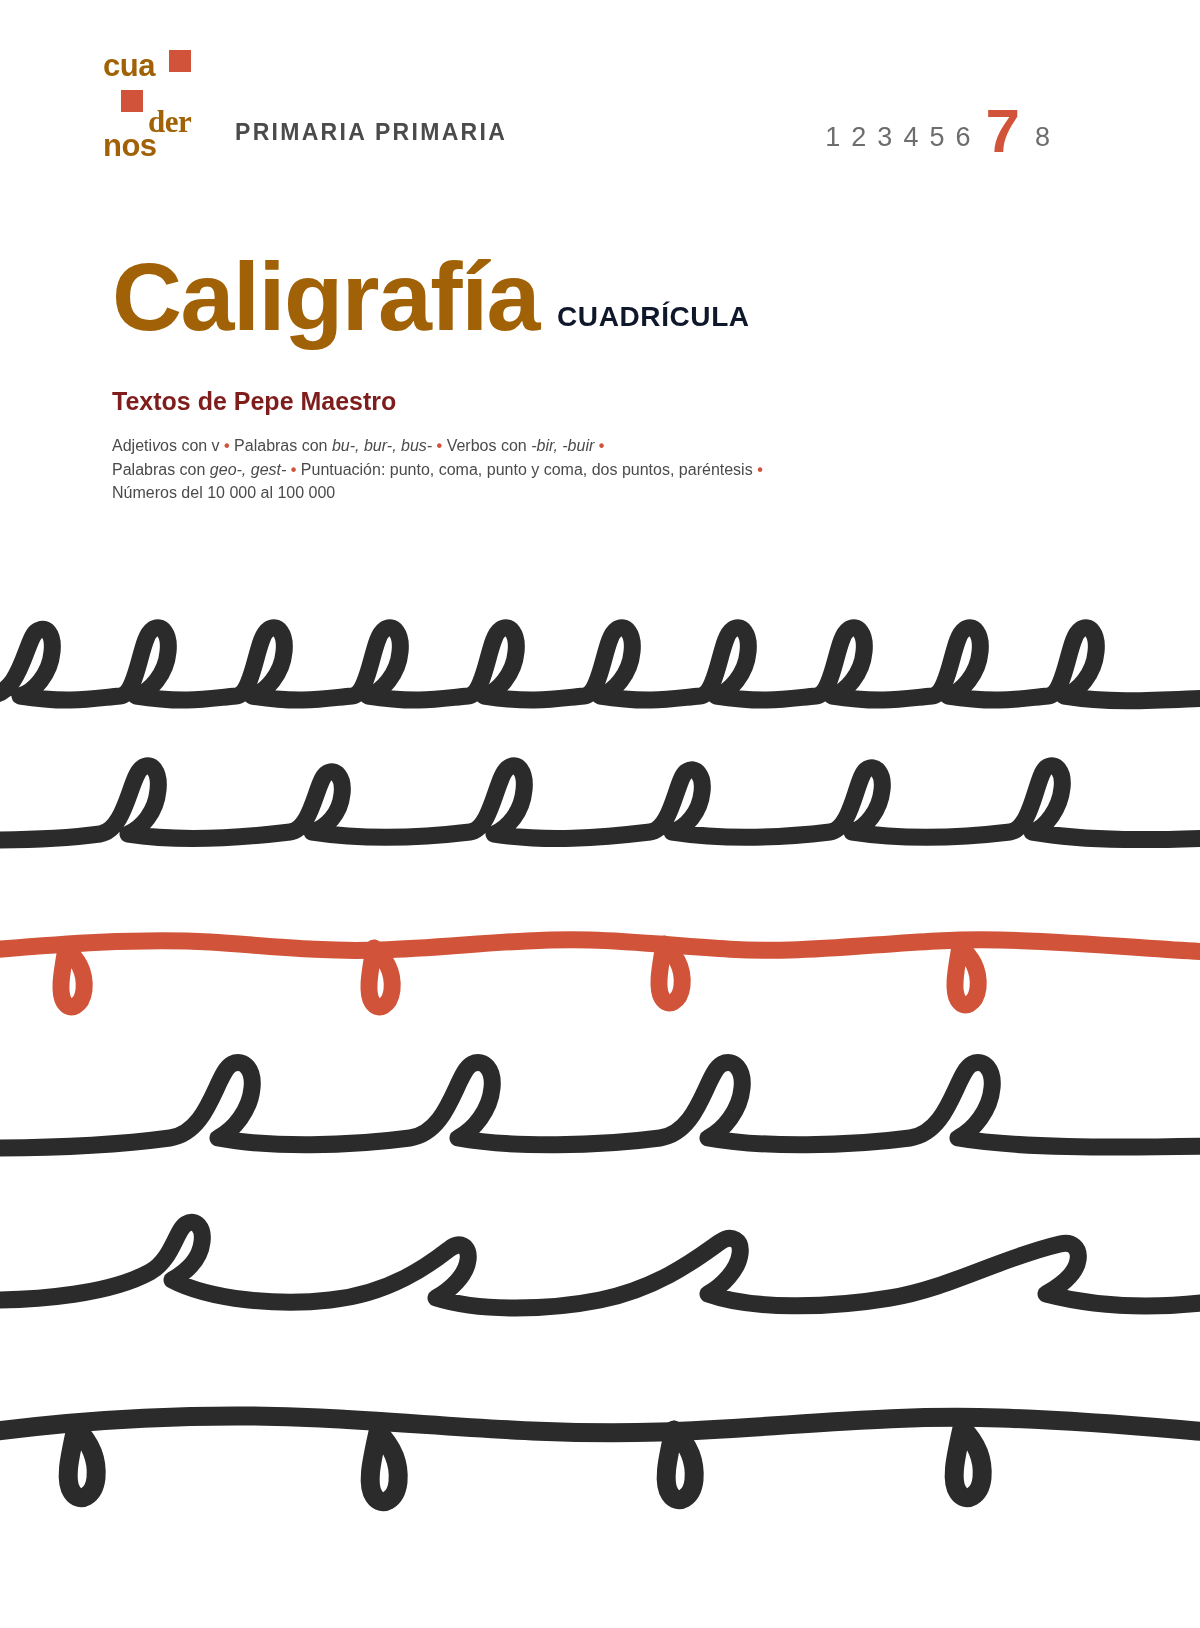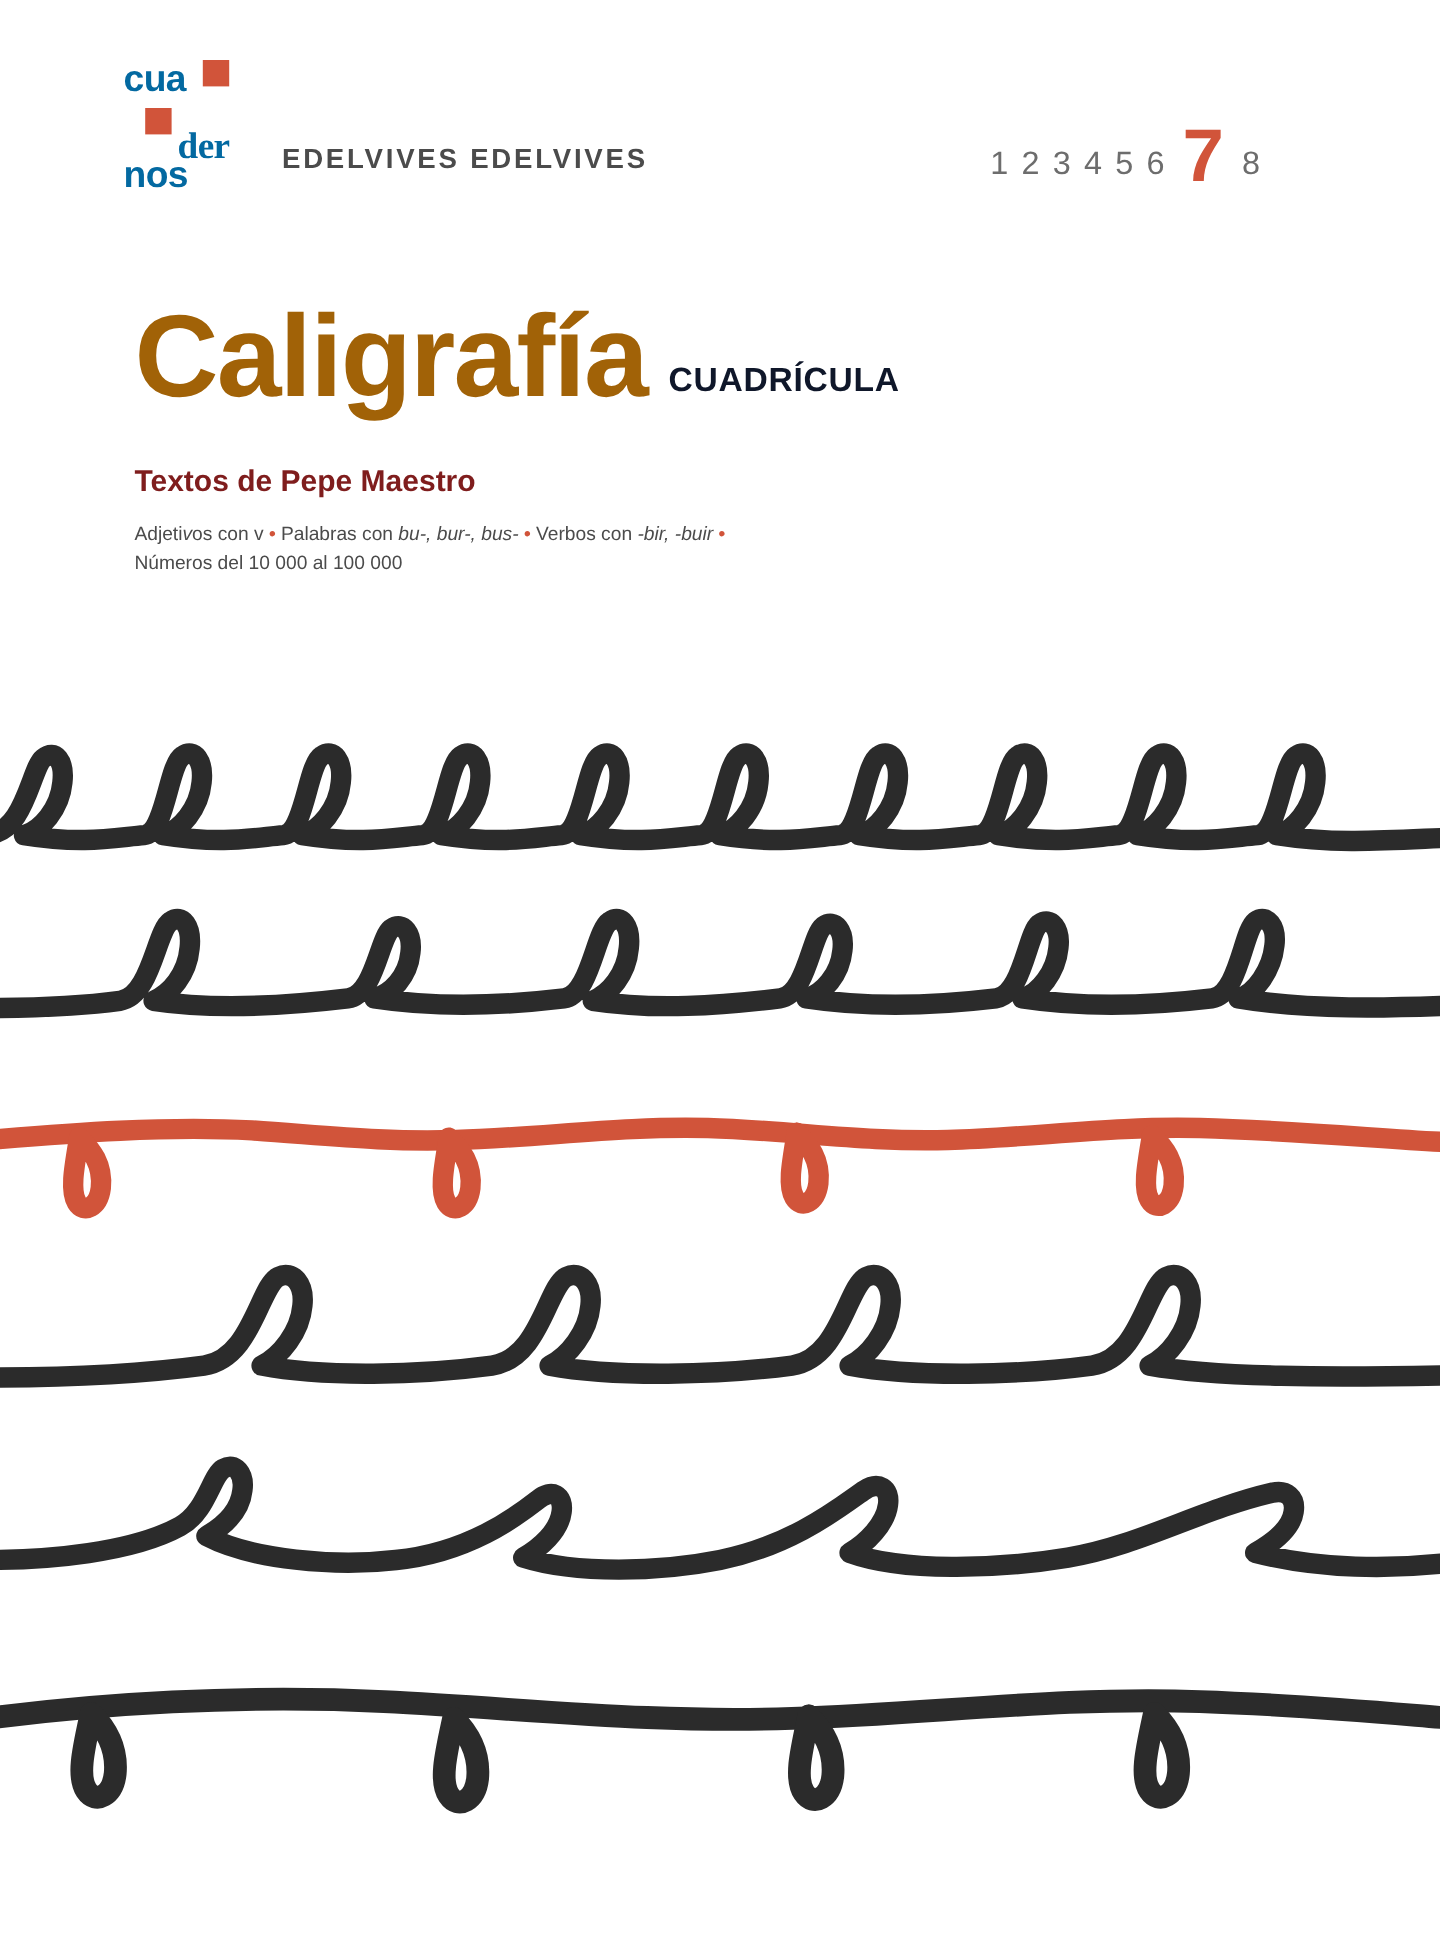--- a/index.html
+++ b/index.html
@@ -28,21 +28,21 @@
     position: relative;
     width: 120px;
     height: 108px;
   }
   .logo-word {
     position: absolute;
     font-weight: bold;
     font-size: 31px;
     letter-spacing: -0.5px;
     line-height: 1;
-    color: #0369a1;
+    color: #a16207;
   }
   .logo-cua { left: 0; top: 8px; }
   .logo-der { left: 45px; top: 64px; font-family: Liberation Serif, serif; }
   .logo-nos { left: 0; top: 88px; }
   .logo-sq {
     position: absolute;
     background: #d1543a;
     width: 22px;
     height: 22px;
   }
@@ -136,21 +136,21 @@
 <body>
 
 <div class="logo-block">
   <div class="logo-stack">
     <span class="logo-sq sq1"></span>
     <span class="logo-sq sq2"></span>
     <span class="logo-word logo-cua">cua</span>
     <span class="logo-word logo-der">der</span>
     <span class="logo-word logo-nos">nos</span>
   </div>
-  <div class="logo-tagline">EDELVIVES EDELVIVES</div>
+  <div class="logo-tagline">PRIMARIA PRIMARIA</div>
 </div>
 
 <div class="number-strip">
   <span class="num">1</span>
   <span class="num">2</span>
   <span class="num">3</span>
   <span class="num">4</span>
   <span class="num">5</span>
   <span class="num">6</span>
   <span class="num current">7</span>
@@ -158,20 +158,21 @@
 </div>
 
 <div class="title-area">
   <div class="main-title-row">
     <div class="main-title">Caligrafía</div>
     <div class="subtitle">CUADRÍCULA</div>
   </div>
   <div class="author">Textos de Pepe Maestro</div>
   <div class="contents">
     <div class="line">Adjeti<em>v</em>os con v <span class="dot">•</span> Palabras con <em>bu-, bur-, bus-</em> <span class="dot">•</span> Verbos con <em>-bir, -buir</em> <span class="dot">•</span></div>
+    <div class="line">Palabras con <em>geo-, gest-</em> <span class="dot">•</span> Puntuación: punto, coma, punto y coma, dos puntos, paréntesis <span class="dot">•</span></div>
     <div class="line">Números del 10 000 al 100 000</div>
   </div>
 </div>
 
 <div class="illus">
   <svg width="1200" height="1028" viewBox="0 0 1200 1028" xmlns="http://www.w3.org/2000/svg">
     <g fill="none" stroke-linecap="round" stroke-linejoin="round">
 
       <g stroke="#2b2b2b" stroke-width="17">
         <path d="M-10,95 C20,95 26,40 36,32 C46,24 54,34 52,52 C50,74 34,92 20,96 C70,104 96,98 120,96

